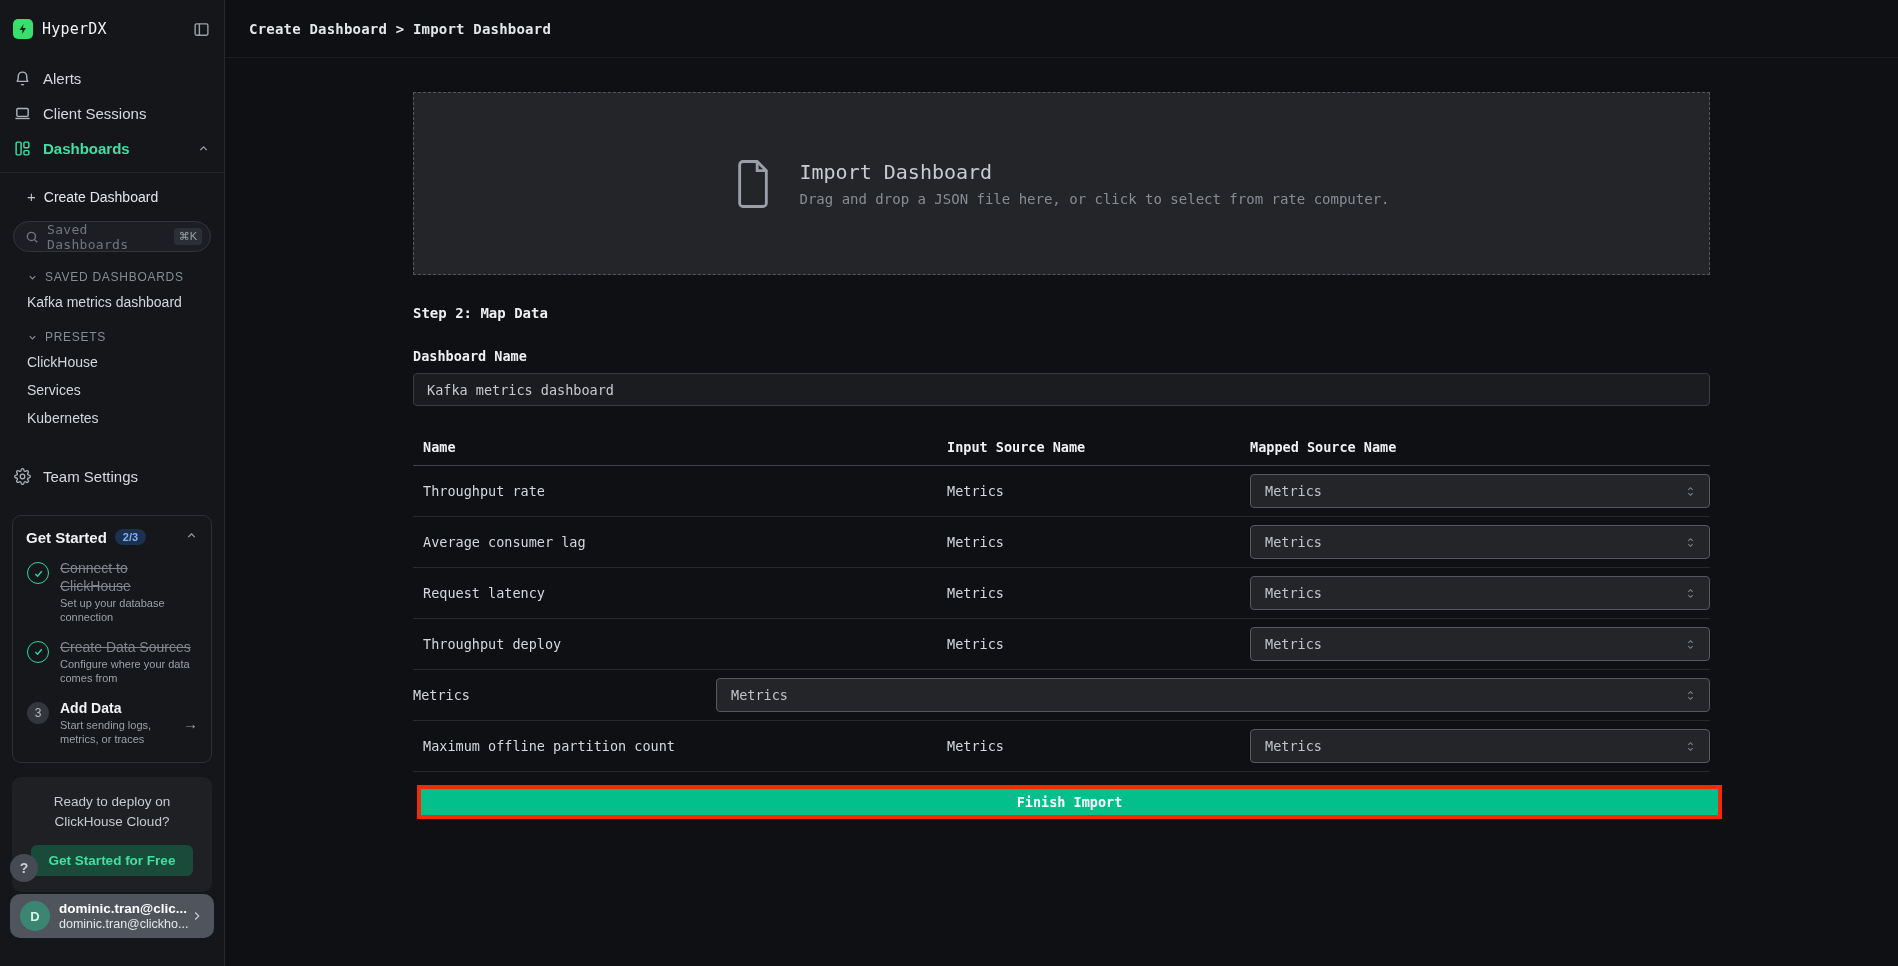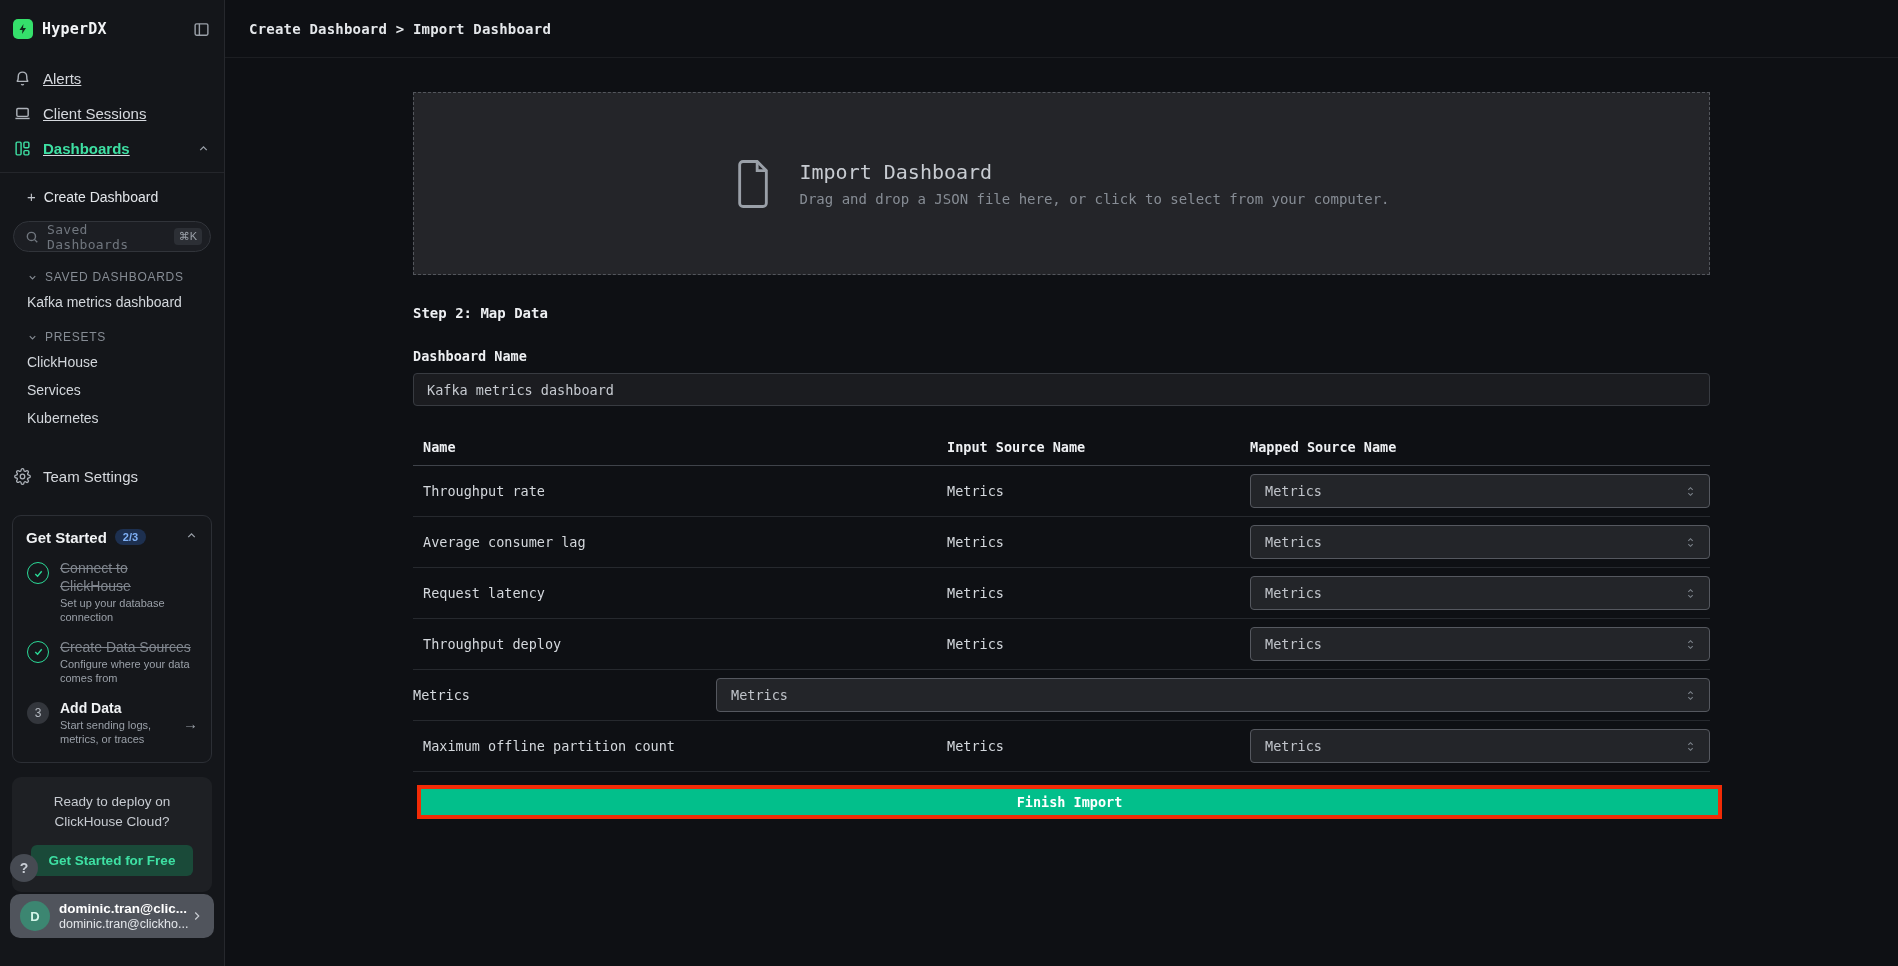--- a/index.html
+++ b/index.html
@@ -18,24 +18,24 @@
     background:#14161a;
     border-right:1px solid #26282d;
     display:flex; flex-direction:column;
     position:relative;
   }
   .logo-row { display:flex; align-items:center; gap:9px; padding:19px 14px 14px 13px; }
   .logo-mark {
     width:20px; height:20px; border-radius:5px;
     background:#35e06b; display:flex; align-items:center; justify-content:center;
   }
-  .logo-text { font-weight:bold; font-size:15px; color:#f2f4f6; letter-spacing:.2px; }
+  .logo-text { font-weight:normal; font-size:15px; color:#f2f4f6; letter-spacing:.2px; }
   .collapse-btn { margin-left:auto; color:#9aa0a8; display:flex; cursor:pointer; }
 
-  .nav { display:flex; flex-direction:column; padding-top:8px;text-decoration:underline; }
+  .nav { display:flex; flex-direction:column; padding-top:8px; }
   .nav-item {
     display:flex; align-items:center; gap:12px;
     padding:9px 14px; font-size:15px; color:#d6d9de; cursor:pointer;
   }
   .nav-item .nav-icon { display:flex; color:#aeb3ba; }
   .nav-item.active { color:#3ee0a3; font-weight:bold; }
   .nav-item.active .nav-icon { color:#3ee0a3; }
   .nav-item .chev { margin-left:auto; color:#9aa0a8; display:flex; }
   .side-divider { border-bottom:1px solid #24262b; margin-top:6px; }
 
@@ -352,21 +352,21 @@
   <div class="content">
     <div class="dropzone mono">
       <span class="file-icon">
         <svg width="40" height="50" viewBox="0 0 24 30" fill="none" stroke="currentColor" stroke-width="1.7">
             <path d="M4 3.5 a2 2 0 0 1 2-2 h8.5 L20 7 v19.5 a2 2 0 0 1-2 2 H6 a2 2 0 0 1-2-2 z"></path>
             <path d="M14.5 1.5 V7 H20"></path>
           </svg>
       </span>
       <span>
         <div class="dz-title">Import Dashboard</div>
-        <div class="dz-sub">Drag and drop a JSON file here, or click to select from your computer.</div>
+        <div class="dz-sub">Drag and drop a JSON file here, or click to select from rate computer.</div>
       </span>
     </div>
 
     <div class="step-heading mono">Step 2: Map Data</div>
 
     <div class="field-label mono">Dashboard Name</div>
     <input class="name-input mono" value="Kafka metrics dashboard" style="">
 
     <div class="table">
       <div class="t-head mono">

